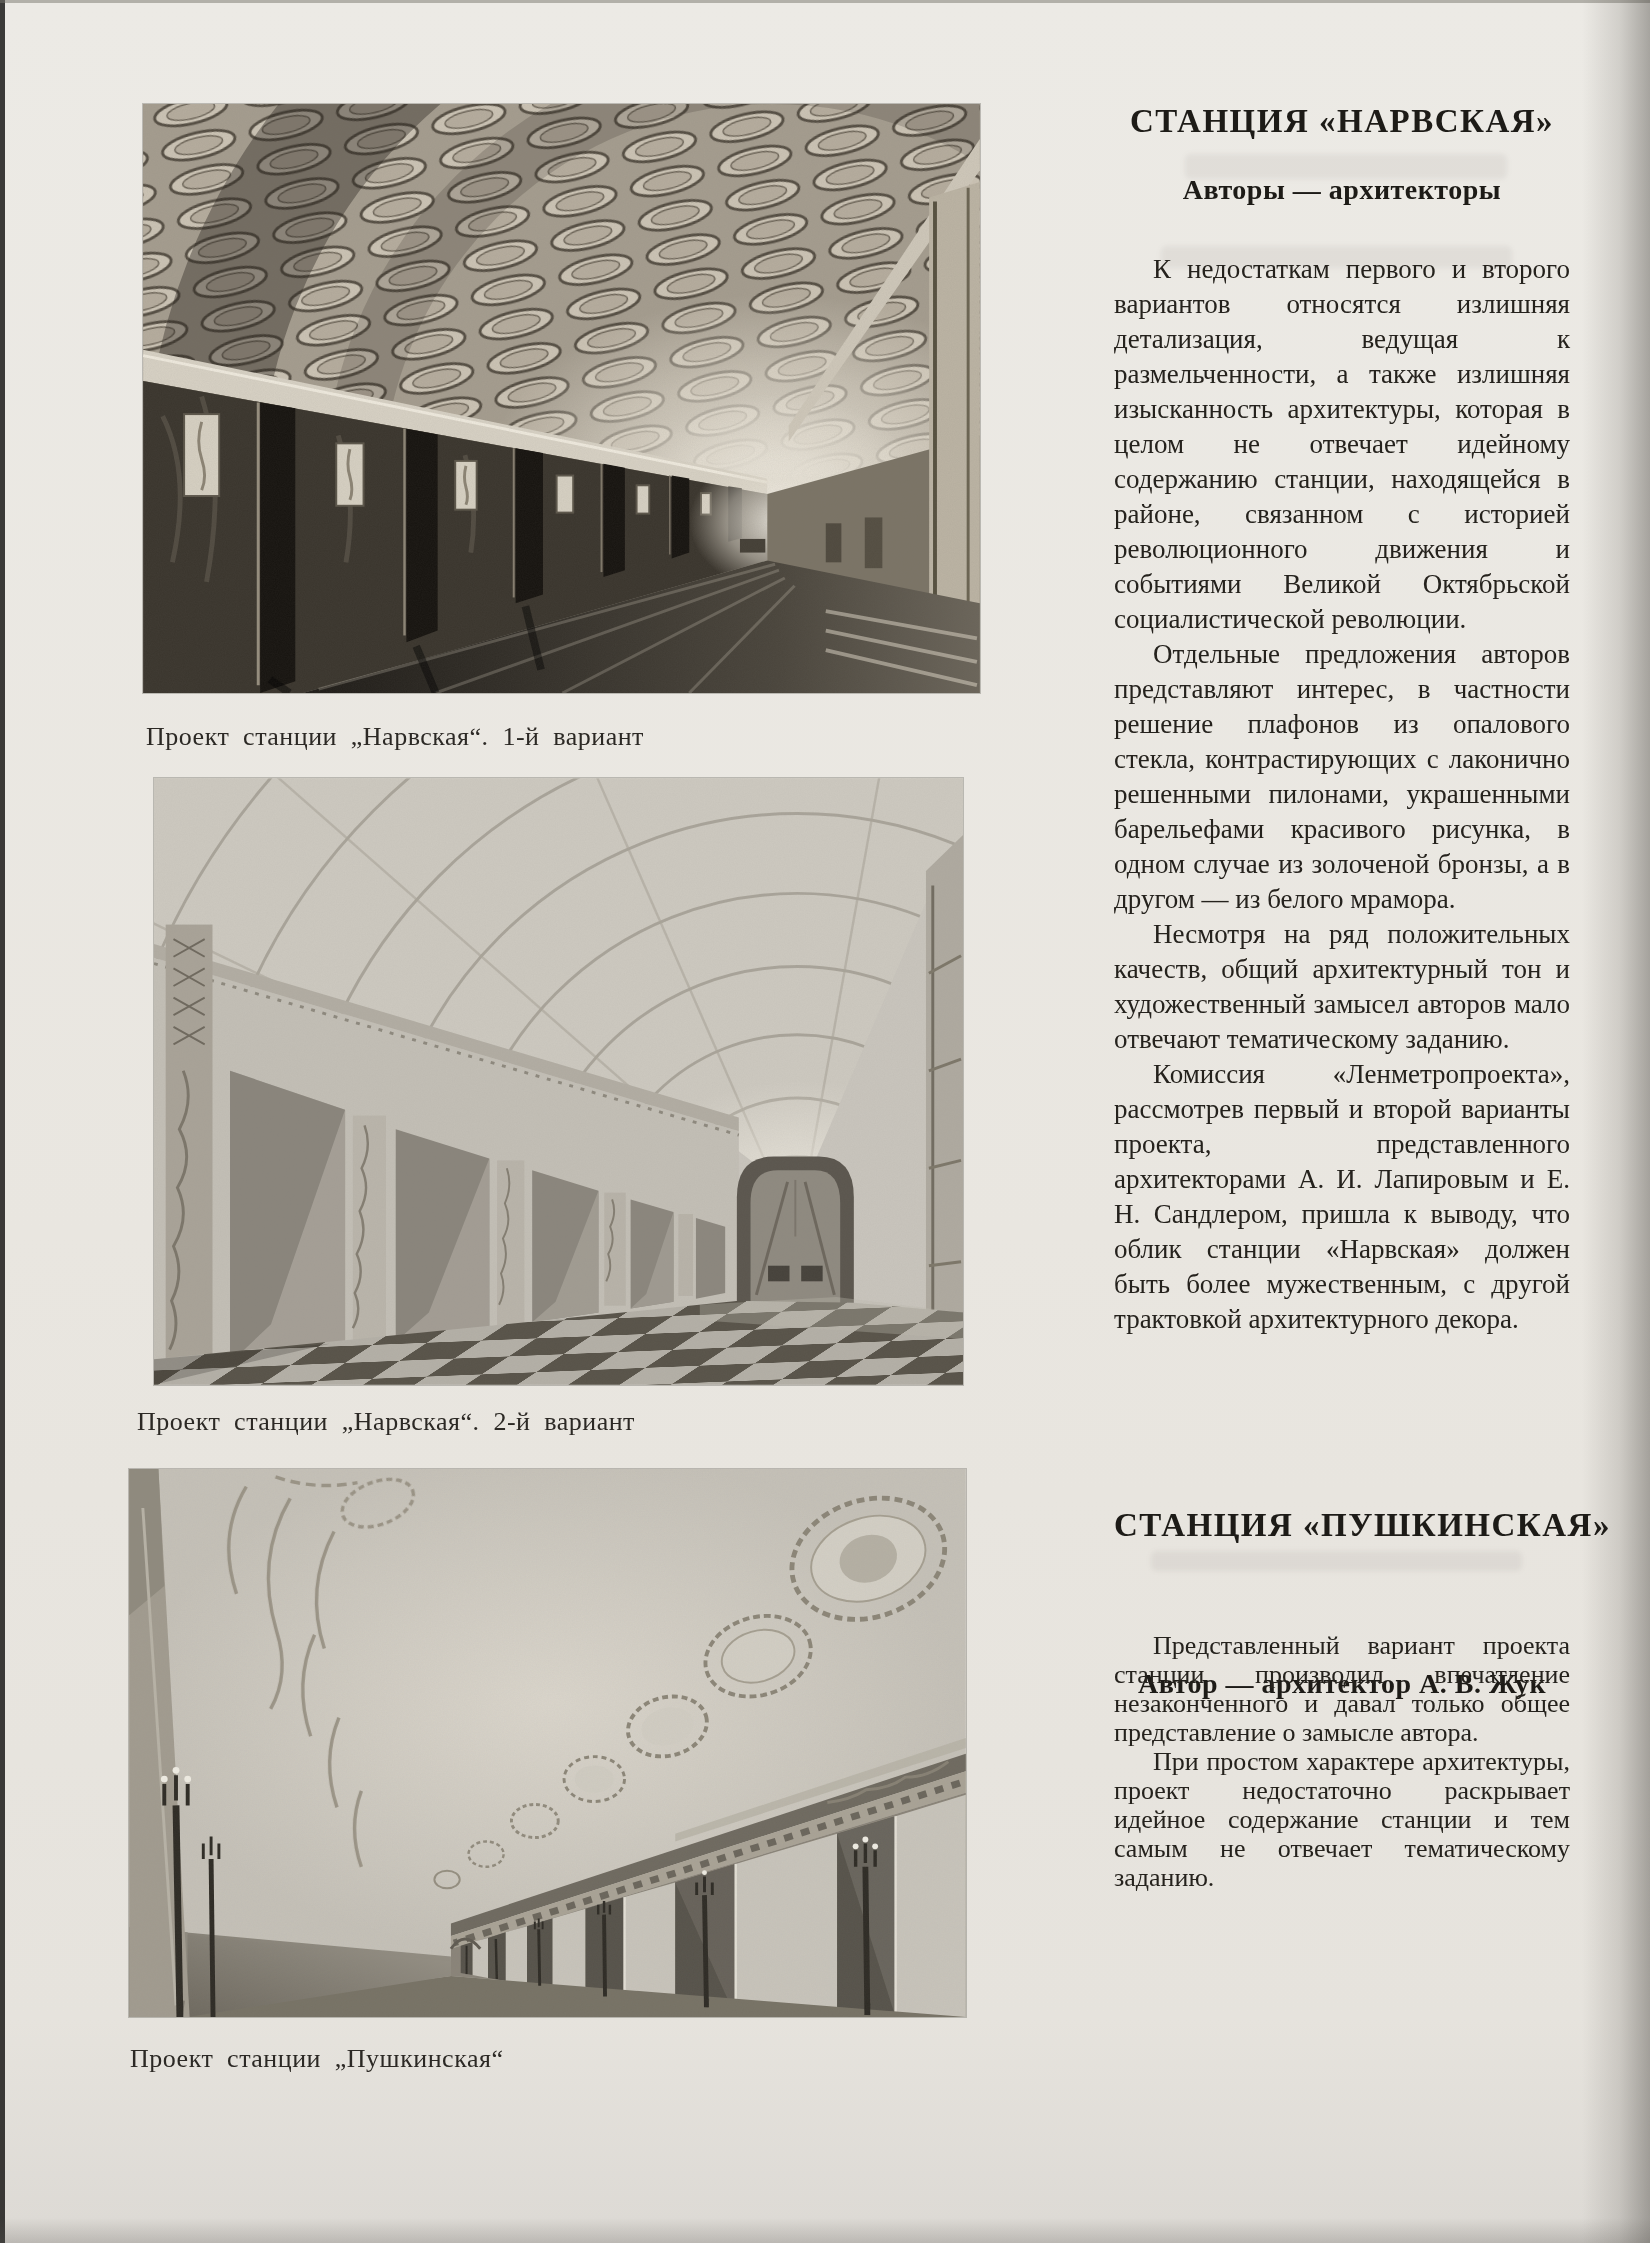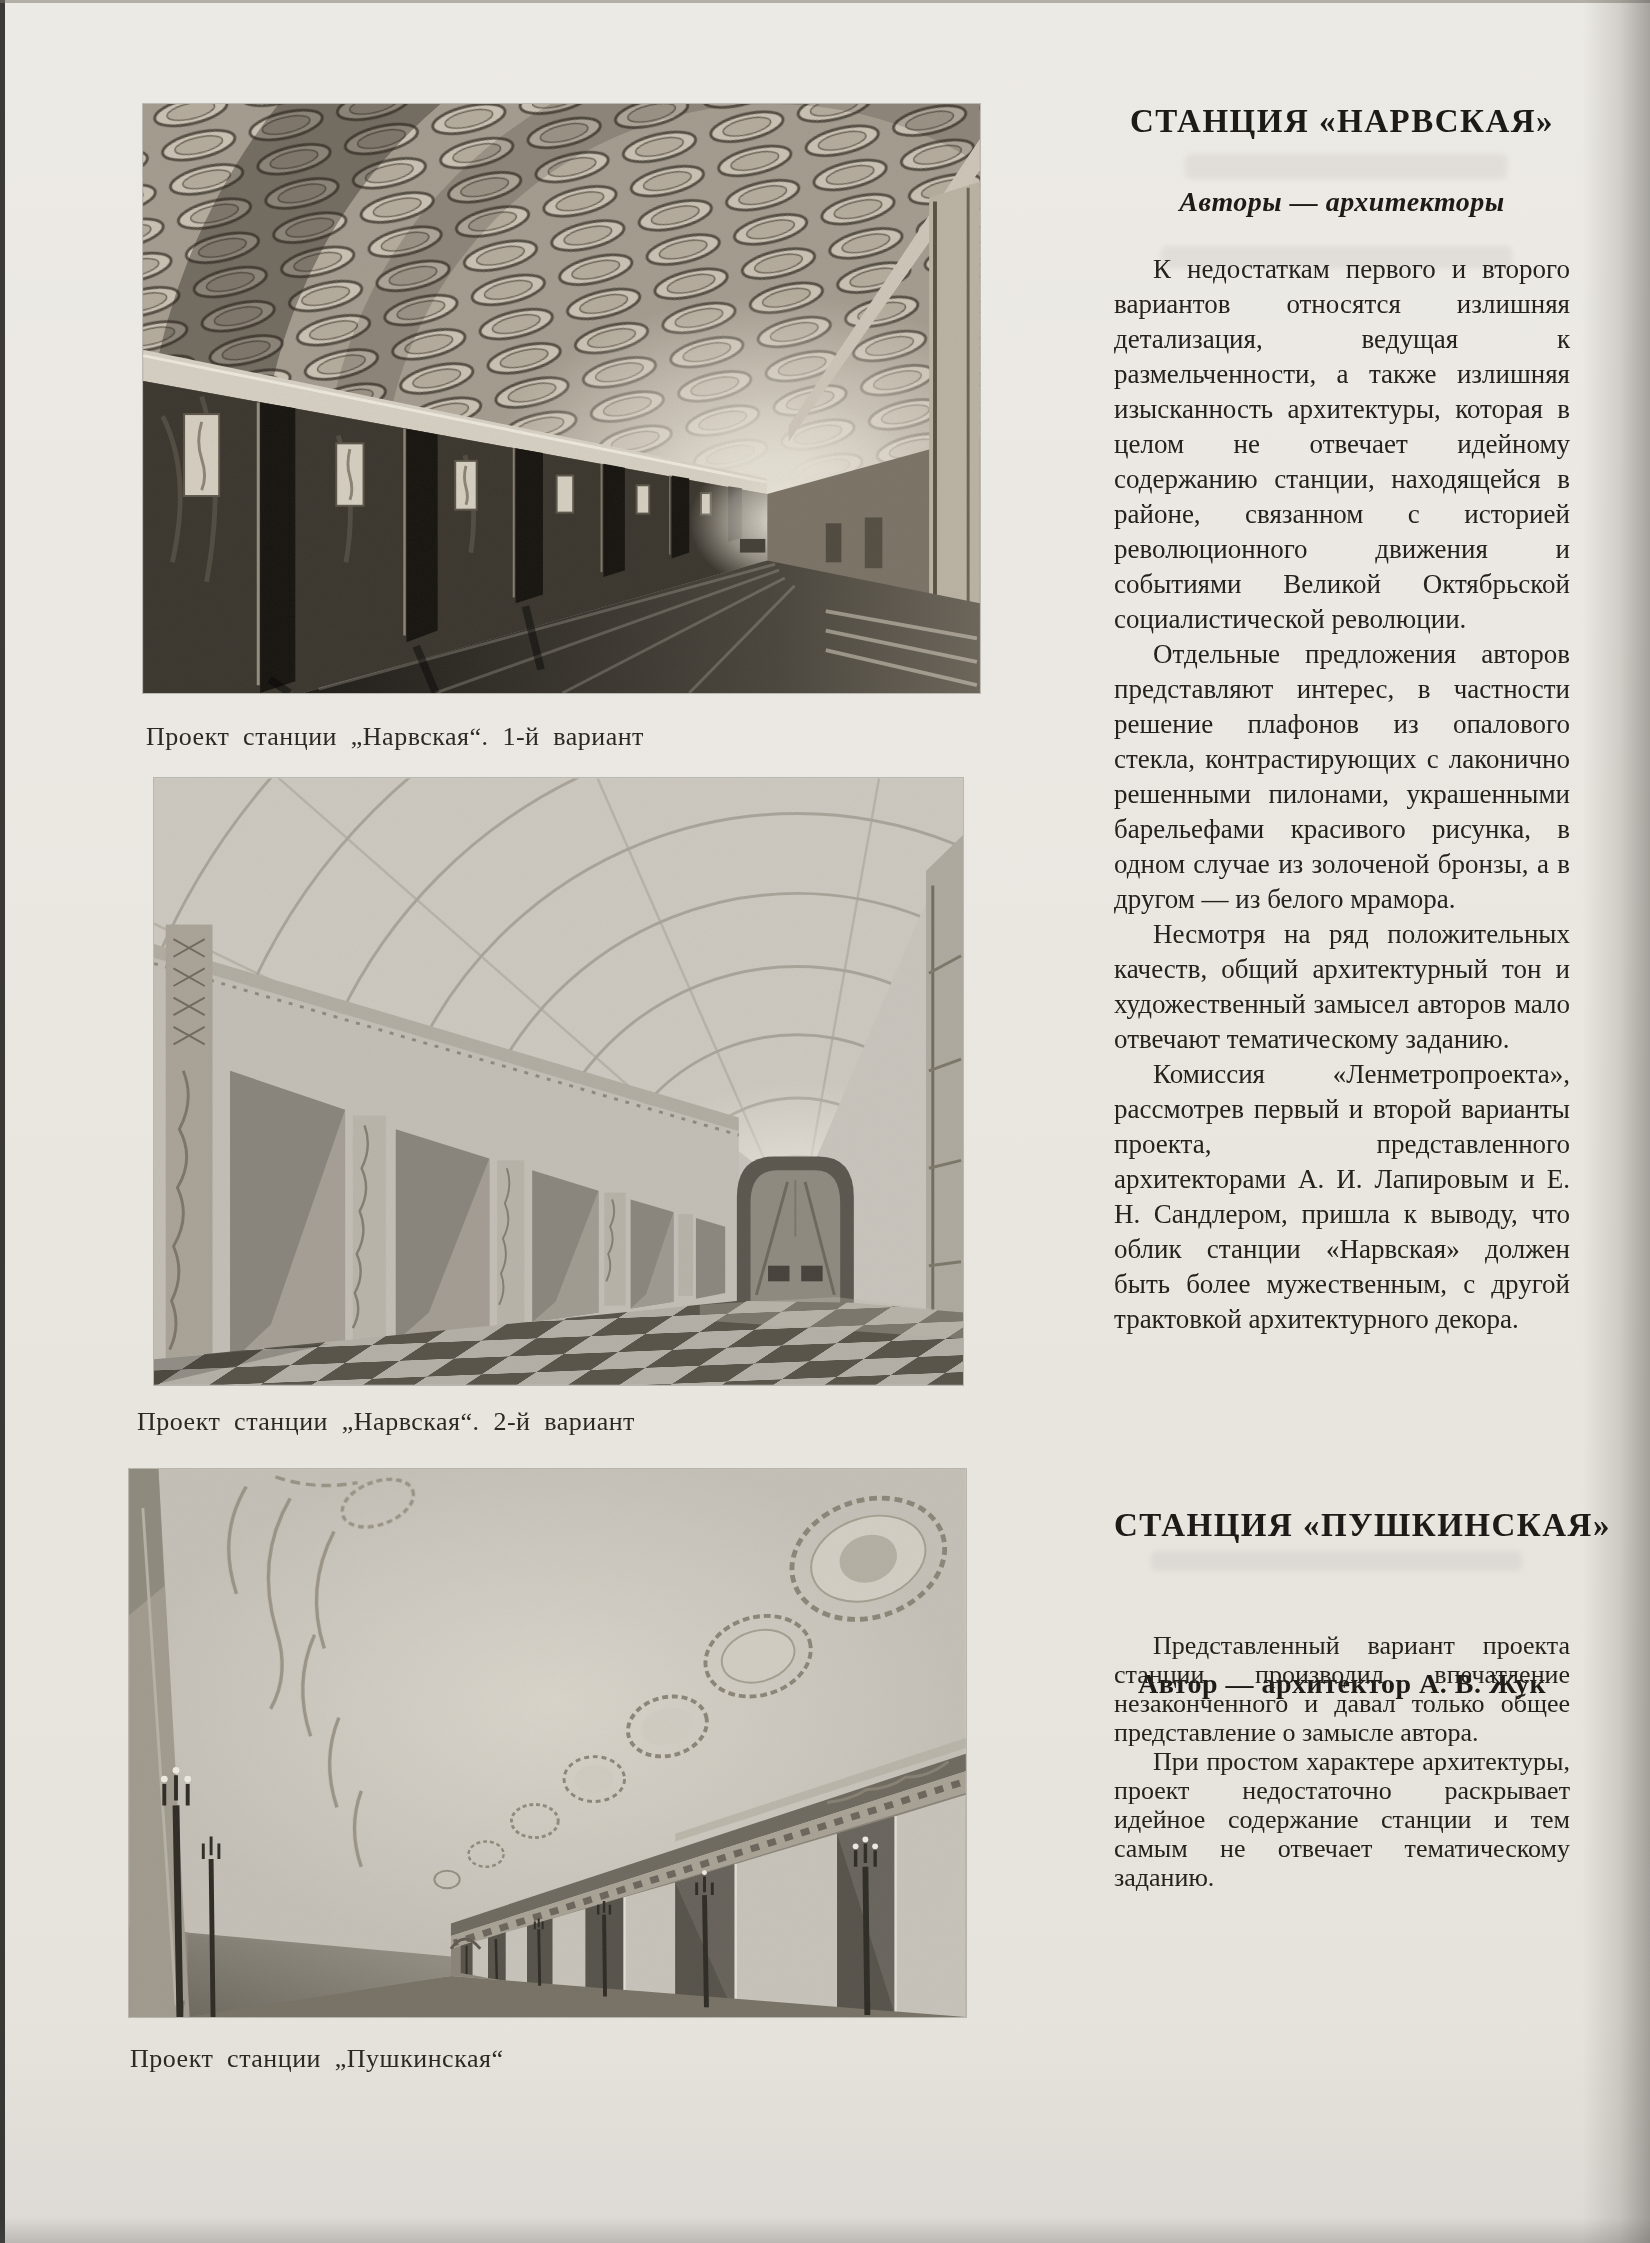--- a/index.html
+++ b/index.html
@@ -432,21 +432,21 @@
         <line x1="592" y1="552" x2="593" y2="543" stroke-width="4"></line>
       </g>
 
       <rect width="858" height="562" filter="url(#grain3)" opacity=".22"></rect>
     </svg>
   </div>
   <div class="caption" style="left:130px;top:2044px;">Проект станции „Пушкинская“</div>
 
   <div class="head title" style="top:103px;">СТАНЦИЯ «НАРВСКАЯ»</div>
 
-  <div class="head sub" style="top:180px;font-style:italic;">
+  <div class="head sub" style="top:168px;">
     <div>Авторы — архитекторы</div>
   </div>
 
   <div class="col body-text sec1" style="top:252px;">
     <p>К недостаткам первого и второго вариантов относятся излишняя детализация, ведущая к размельченности, а также излишняя изысканность архитектуры, которая в целом не отвечает идейному содержанию станции, находящейся в районе, связанном с историей революционного движения и событиями Великой Октябрьской социалистической революции.</p>
     <p>Отдельные предложения авторов представляют интерес, в частности решение плафонов из опалового стекла, контрастирующих с лаконично решенными пилонами, украшенными барельефами красивого рисунка, в одном случае из золоченой бронзы, а в другом — из белого мрамора.</p>
     <p>Несмотря на ряд положительных качеств, общий архитектурный тон и художественный замысел авторов мало отвечают тематическому заданию.</p>
     <p>Комиссия «Ленметропроекта», рассмотрев первый и второй варианты проекта, представленного архитекторами А. И. Лапировым и Е. Н. Сандлером, пришла к выводу, что облик станции «Нарвская» должен быть более мужественным, с другой трактовкой архитектурного декора.</p>
   </div>
 

